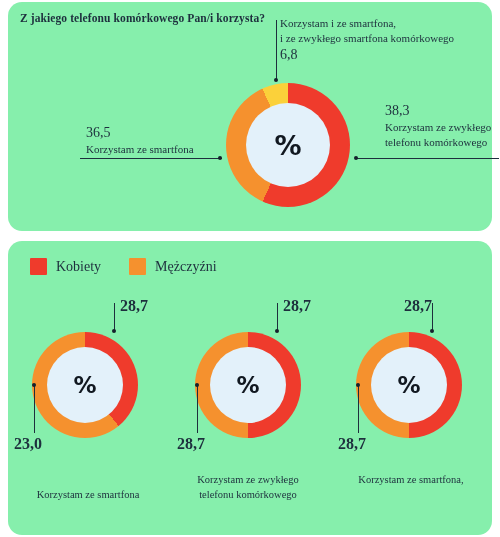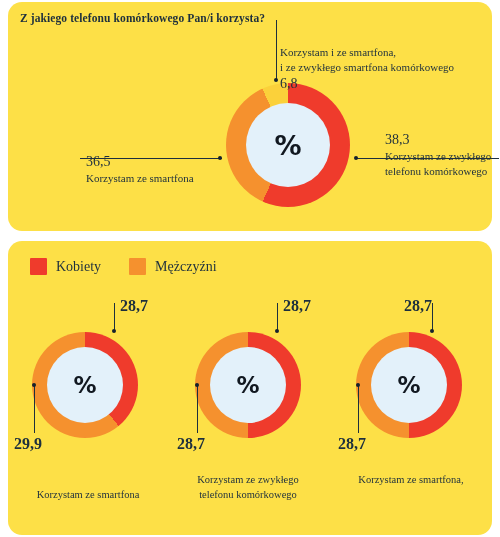--- a/index.html
+++ b/index.html
@@ -8,37 +8,37 @@
     background:#ffffff;
     font-family:"Liberation Serif", serif;
     color:#20313f;
     overflow:hidden;
   }
   .page{position:relative;width:500px;height:537px;}
 
   .panel{
     position:absolute;
     left:8px;right:8px;
-    background:#fde047;
+    background:#86efac;
     border-radius:14px;
   }
   #panel-top{top:2px;height:229px;}
   #panel-bottom{top:241px;height:294px;}
 
   
   .title{
     position:absolute;left:12px;top:8px;
     font-weight:bold;font-size:11.5px;line-height:16px;
     letter-spacing:.1px;
     color:#1d2f3d;
     white-space:nowrap;
   }
   .title div{white-space:nowrap;}
 
-  .callout{position:absolute;font-size:11px;line-height:15px;color:#1d2f3d;margin-top:29px;}
+  .callout{position:absolute;font-size:11px;line-height:15px;color:#1d2f3d;}
   .callout .val{font-weight:normal;font-size:14px;line-height:18px;}
 
   #callout-both{left:272px;top:14px;text-align:left;}
   #callout-plain{left:377px;top:100px;text-align:left;}
   #callout-smart{left:78px;top:122px;text-align:left;}
 
   .leader{position:absolute;background:#1d2f3d;}
   .leader.v{width:1px;}
   .leader.h{height:1px;}
   .dot{position:absolute;width:4px;height:4px;border-radius:50%;background:#15222c;}
@@ -123,21 +123,21 @@
       <div class="hole" style="width:76px;height:76px;">
         <span class="pct" style="font-size:23px;">%</span>
       </div>
     </div>
     <div class="leader v" style="left:106px;top:62px;height:28px;"></div>
     <div class="dot" style="left:104px;top:88px;"></div>
     <div class="small-val" style="left:112px;top:56px;">28,7</div>
 
     <div class="leader v" style="left:26px;top:144px;height:48px;"></div>
     <div class="dot" style="left:24px;top:142px;"></div>
-    <div class="small-val" style="left:6px;top:194px;">29,9</div>
+    <div class="small-val" style="left:6px;top:194px;">23,0</div>
 
     <div class="cap" style="left:0px;top:246px;width:160px;">
       <div>Korzystam ze smartfona</div>
       <div></div>
     </div>
 
     <div class="donut" id="donut-b1" style="left: 187px; top: 91px; width: 106px; height: 106px; background: conic-gradient(rgb(239, 59, 44) 0deg, rgb(239, 59, 44) 180deg, rgb(245, 145, 46) 180deg, rgb(245, 145, 46) 360deg);">
       <div class="hole" style="width:76px;height:76px;">
         <span class="pct" style="font-size:23px;">%</span>
       </div>

